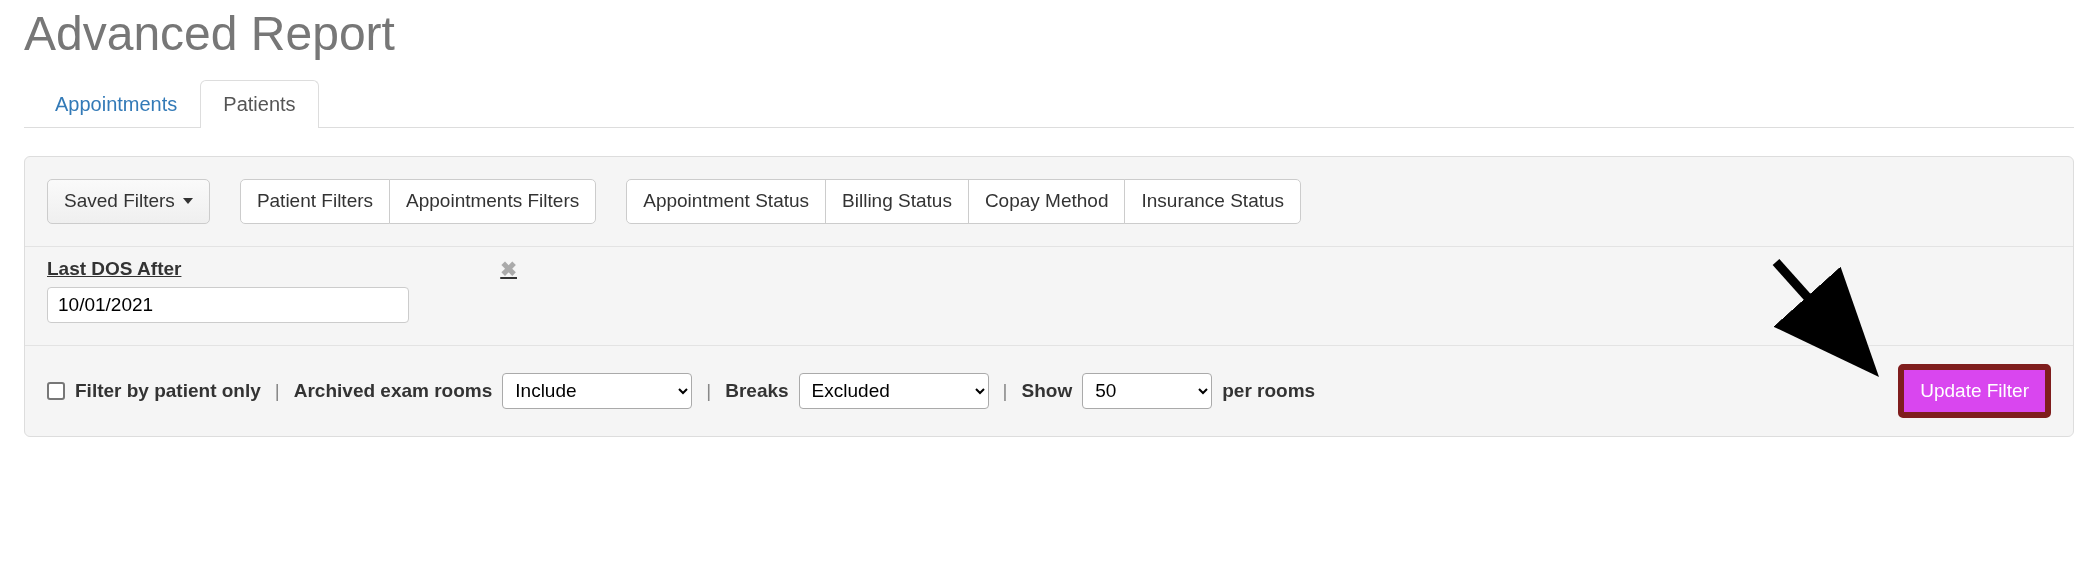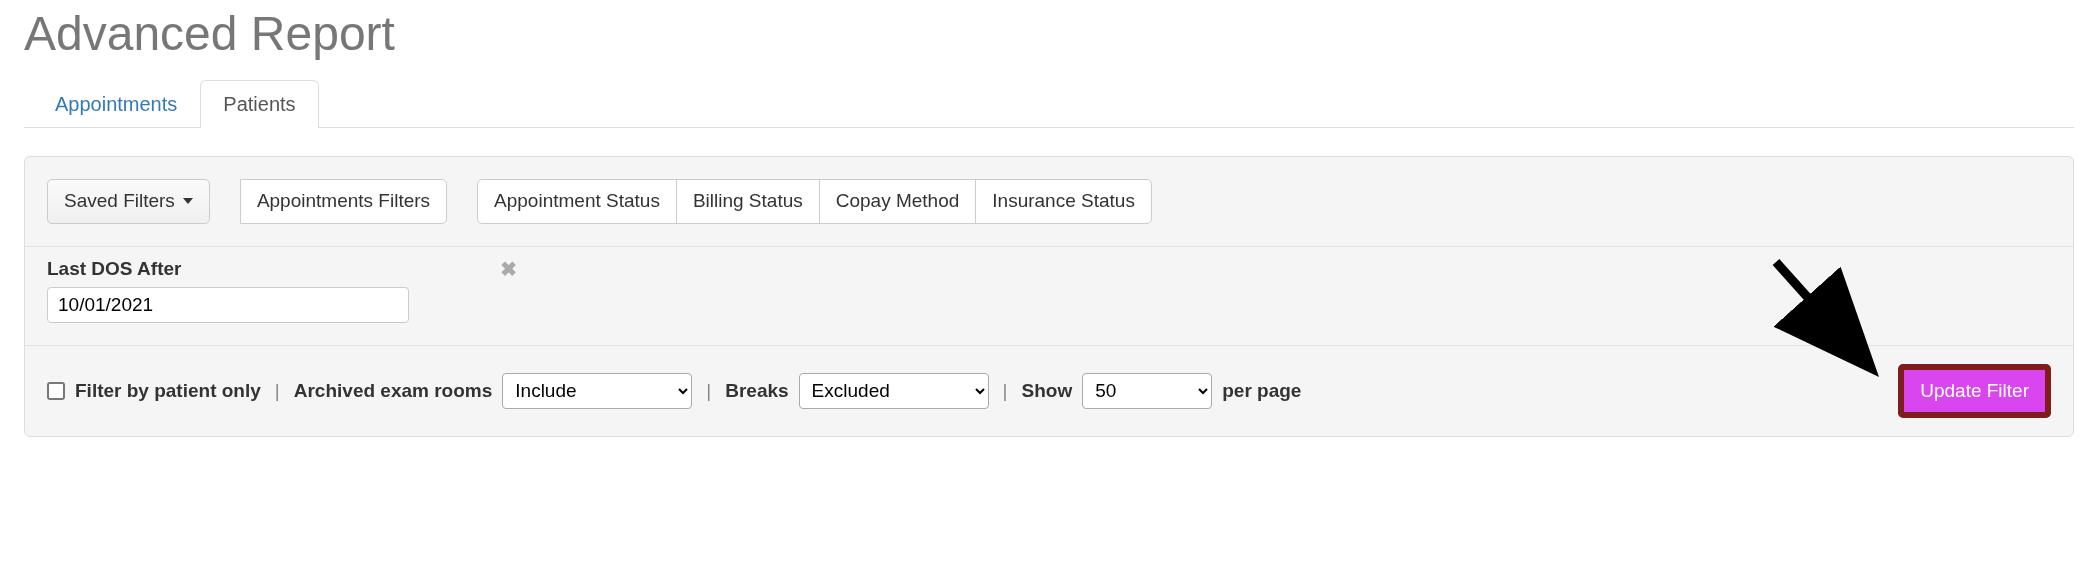--- a/index.html
+++ b/index.html
@@ -92,20 +92,21 @@
     border-top: 6px solid #333;
   }
 
   .panel-mid {
     padding: 10px 22px 22px 22px;
     border-top: 1px solid #e3e3e3;
   }
   .filter-block {
     display: inline-block;
     margin-right: 32px;
+    text-decoration: underline;
   }
   .filter-label-row {
     display: flex;
     align-items: center;
     justify-content: space-between;
     width: 470px;
     margin-bottom: 6px;
   }
   .filter-label {
     font-weight: 700;
@@ -186,20 +187,21 @@
 
   <div class="panel">
 
     <div class="panel-top">
       <button class="btn gray">
         <span>Saved Filters</span>
         <span class="caret"></span>
       </button>
 
       <div class="btn-group">
+        <button class="btn">Patient Filters</button>
         <button class="btn">Appointments Filters</button>
       </div>
 
       <div class="btn-group">
         <button class="btn">Appointment Status</button>
         <button class="btn">Billing Status</button>
         <button class="btn">Copay Method</button>
         <button class="btn">Insurance Status</button>
       </div>
     </div>
@@ -232,21 +234,21 @@
       <span class="bold">Archived exam rooms</span>
       <select class="native wide" id="sel-archived"><option>Include</option><option>Exclude</option></select>
       <span class="divider">|</span>
 
       <span class="bold">Breaks</span>
       <select class="native wide" id="sel-breaks"><option>Excluded</option><option>Included</option></select>
       <span class="divider">|</span>
 
       <span class="bold">Show</span>
       <select class="native mid" id="sel-show"><option>50</option><option>100</option><option>200</option></select>
-      <span class="bold">per page</span>
+      <span class="bold">per rooms</span>
 
       <div style="flex:1"></div>
 
       <button class="btn btn-primary">Update Filter</button>
     </div>
 
   </div>
 </div>
 
 </body></html>

